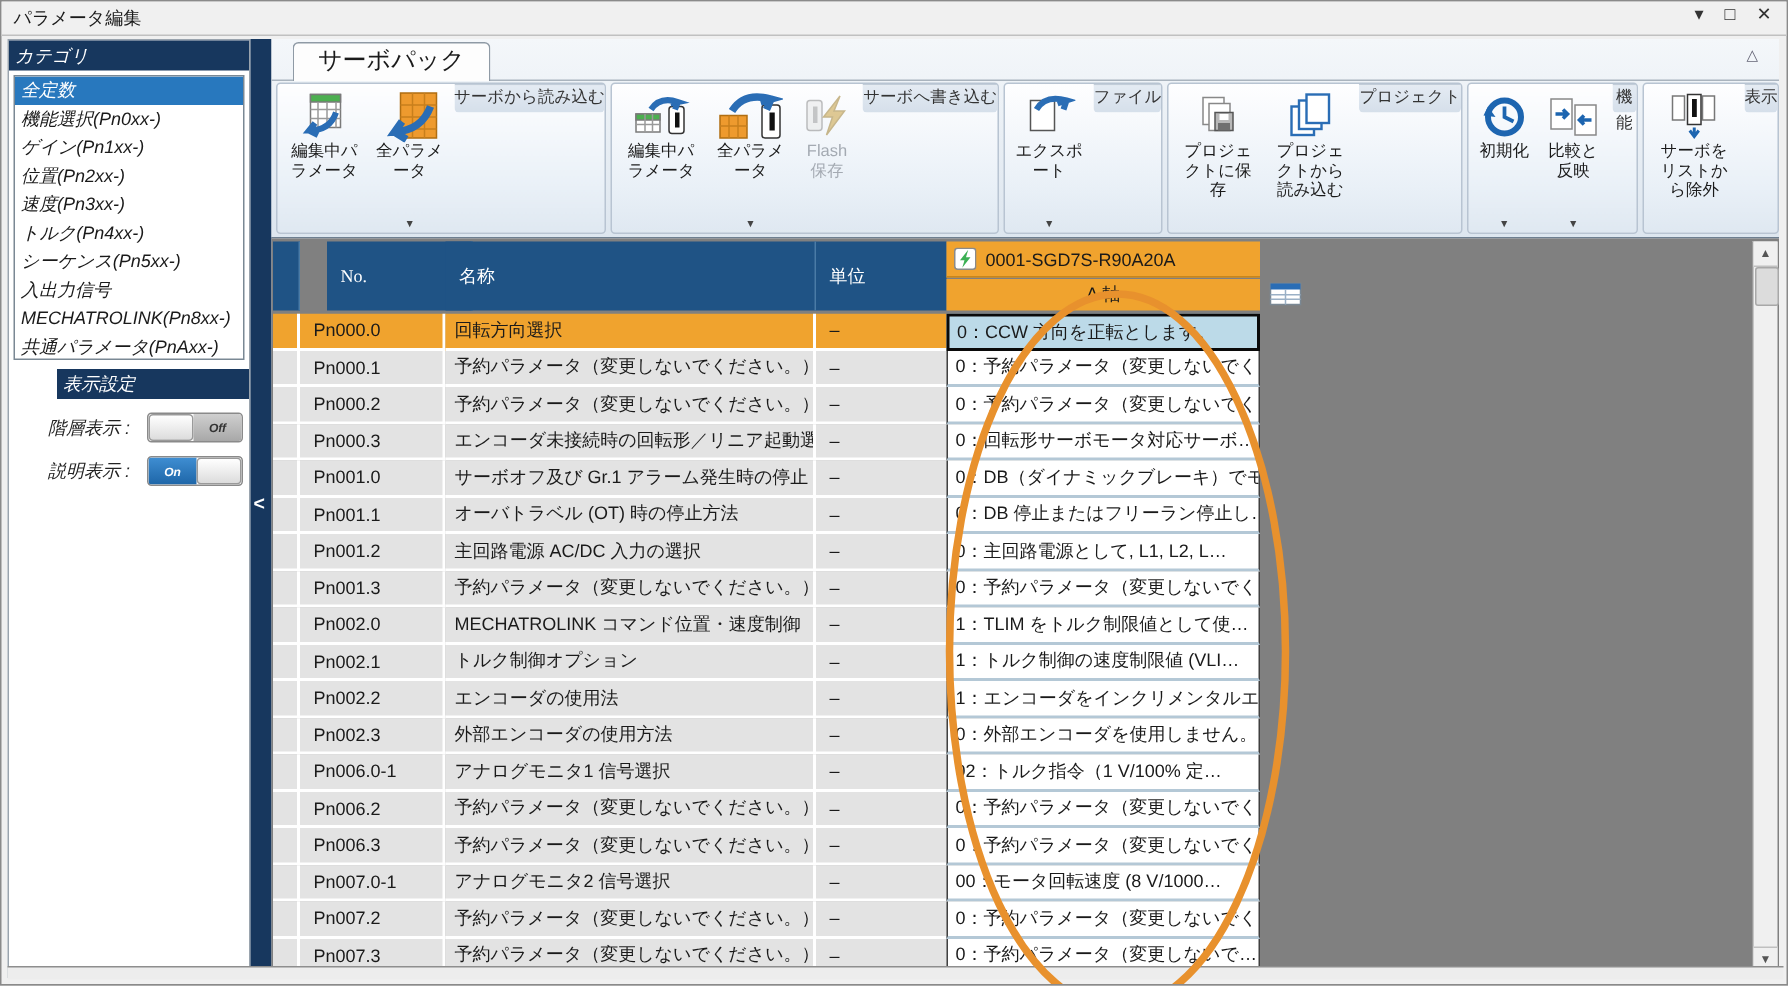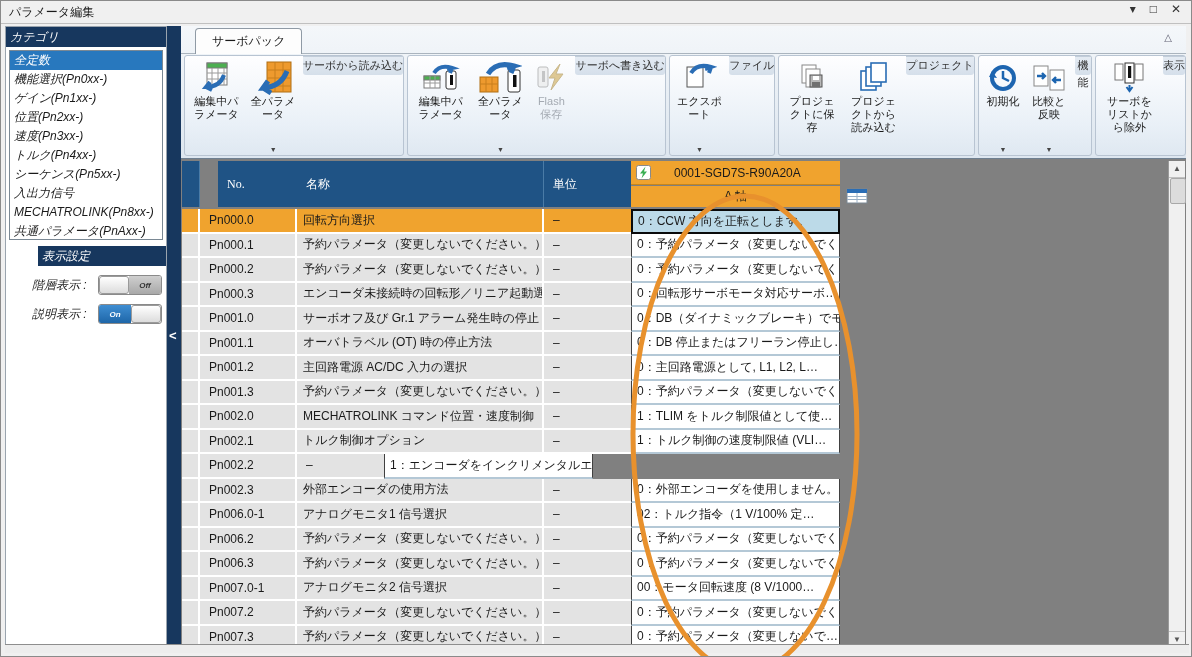--- a/index.html
+++ b/index.html
@@ -22,37 +22,37 @@
   .toggle{width:62px;height:18px;border:1px solid #8a8a8a;border-radius:3px;display:flex;overflow:hidden;font-size:8px;font-weight:bold;}
   .toggle .knob{width:30px;background:linear-gradient(#ffffff,#dcdcdc);border-radius:3px;border:1px solid #9a9a9a;box-sizing:border-box;}
   .toggle .side-off{flex:1;background:linear-gradient(#cfcfcf,#a8a8a8);color:#333;display:flex;align-items:center;justify-content:center;}
   .toggle .side-on{flex:1;background:linear-gradient(#3f8ed2,#1e66a8);color:#fff;display:flex;align-items:center;justify-content:center;}
   
   #splitter{position:absolute;left:166px;top:25px;width:14px;height:626px;background:#17375e;}
   #splitter .chev{position:absolute;left:2px;top:302px;color:#fff;font-weight:bold;font-size:13px;cursor:pointer;}
   
   #ribbon{position:absolute;left:180px;top:25px;width:1005px;height:133px;background:linear-gradient(#f4f7fa,#dde6ef);border-bottom:1px solid #6e7f90;box-sizing:border-box;}
   #tab-row{position:absolute;left:0;top:0;height:27px;width:100%;border-bottom:1px solid #aab4be;}
-  #tab-servopack{position:absolute;left:14px;top:2px;height:25px;padding:0 16px;background:#fdfdfd;border:1px solid #8f9aa5;border-bottom:none;border-radius:4px 4px 0 0;font-size:12px;line-height:24px;color:#1a1a1a;}
+  #tab-servopack{position:absolute;left:14px;top:2px;height:25px;padding:0 16px;background:#fdfdfd;border:1px solid #8f9aa5;border-bottom:none;border-radius:4px 4px 0 0;font-size:16px;line-height:24px;color:#1a1a1a;}
   #ribbon-collapse{position:absolute;right:14px;top:6px;font-size:10px;color:#667;cursor:pointer;}
   #groups{position:absolute;left:3px;top:29px;height:101px;display:flex;gap:3px;}
   .rgroup{position:relative;border:1px solid #b8c4d2;border-radius:3px;background:linear-gradient(#fefeff,#e9f0f7 70%,#dfe8f1);display:flex;flex-direction:row;}
   .rbuttons{flex:1;display:flex;align-items:stretch;padding:2px 2px 0 2px;}
   .rbtn{position:relative;display:flex;flex-direction:column;align-items:center;padding:3px 4px 0 4px;border-radius:3px;cursor:pointer;}
   .rbtn .icon{height:34px;display:flex;align-items:center;justify-content:center;}
   .rbtn .blabel{font-size:11px;line-height:1.2;text-align:center;color:#1a1a1a;word-break:break-all;max-width:72px;}
   .rbtn .drop{font-size:7px;color:#444;margin-top:auto;padding:2px 0 2px 0;}
   .rbtn.disabled{pointer-events:none;}
   .rbtn.disabled .blabel{color:#a4aab2;}
   .gcaption{height:18px;line-height:17px;text-align:center;font-size:11px;color:#333;background:linear-gradient(#e4ebf3,#d5dfea);border-top:1px solid #c2cdd9;border-radius:0 0 3px 3px;}
   
   #table-area{position:absolute;left:180px;top:158px;width:1005px;height:490px;background:#808080;overflow:hidden;}
   #ptable{position:absolute;left:1px;top:2px;width:658px;}
   .hdr-cell{position:absolute;background:#1f5385;color:#fff;font-size:12px;box-sizing:border-box;border-right:1px solid #4a7ba6;display:flex;align-items:center;padding-left:9px;}
-  #hdr-axis-top{position:absolute;background:#f0a32e;color:#1a1a1a;font-size:12px;box-sizing:border-box;display:flex;align-items:center;gap:23px;padding-left:5px;border-bottom:1px solid #c8861a;}
+  #hdr-axis-top{position:absolute;background:#f0a32e;color:#1a1a1a;font-size:12px;box-sizing:border-box;display:flex;align-items:center;gap:6px;padding-left:5px;border-bottom:1px solid #c8861a;}
   #hdr-axis-bot{position:absolute;background:#f0a32e;color:#1a1a1a;font-size:12px;box-sizing:border-box;display:flex;align-items:center;justify-content:center;}
   #tbody{position:absolute;left:0px;top:48px;width:658px;height:441px;overflow:hidden;}
   .trow{display:flex;height:24.5px;box-sizing:border-box;}
   .tcell{box-sizing:border-box;font-size:12px;color:#1a1a1a;background:#e3e3e3;border-bottom:2px solid #ffffff;border-right:2px solid #ffffff;white-space:nowrap;overflow:hidden;display:flex;align-items:center;}
   .c-rowhdr{width:18px;}
   .c-no{width:97px;padding-left:9px;}
   .c-name{width:247px;padding-left:6px;}
   .c-unit{width:87px;padding-left:9px;border-right:none;}
   .c-val{width:209px;padding-left:5px;background:#ffffff;border-left:1px solid #404040;border-right:1px solid #404040;border-bottom:2px solid #b4c8d6;}
   .trow.selected .tcell{background:#f0a32e;}
@@ -395,20 +395,21 @@
           <div class="trow">
     <div class="tcell c-rowhdr"></div>
     <div class="tcell c-no">Pn002.1</div>
     <div class="tcell c-name">トルク制御オプション</div>
     <div class="tcell c-unit">–</div>
     <div class="tcell c-val">1：トルク制御の速度制限値 (VLI…</div>
   </div>
           <div class="trow">
     <div class="tcell c-rowhdr"></div>
     <div class="tcell c-no">Pn002.2</div>
+    <div class="tcell c-name">エンコーダの使用法</div>
     <div class="tcell c-unit">–</div>
     <div class="tcell c-val">1：エンコーダをインクリメンタルエンコ…</div>
   </div>
           <div class="trow">
     <div class="tcell c-rowhdr"></div>
     <div class="tcell c-no">Pn002.3</div>
     <div class="tcell c-name">外部エンコーダの使用方法</div>
     <div class="tcell c-unit">–</div>
     <div class="tcell c-val">0：外部エンコーダを使用しません。</div>
   </div>

